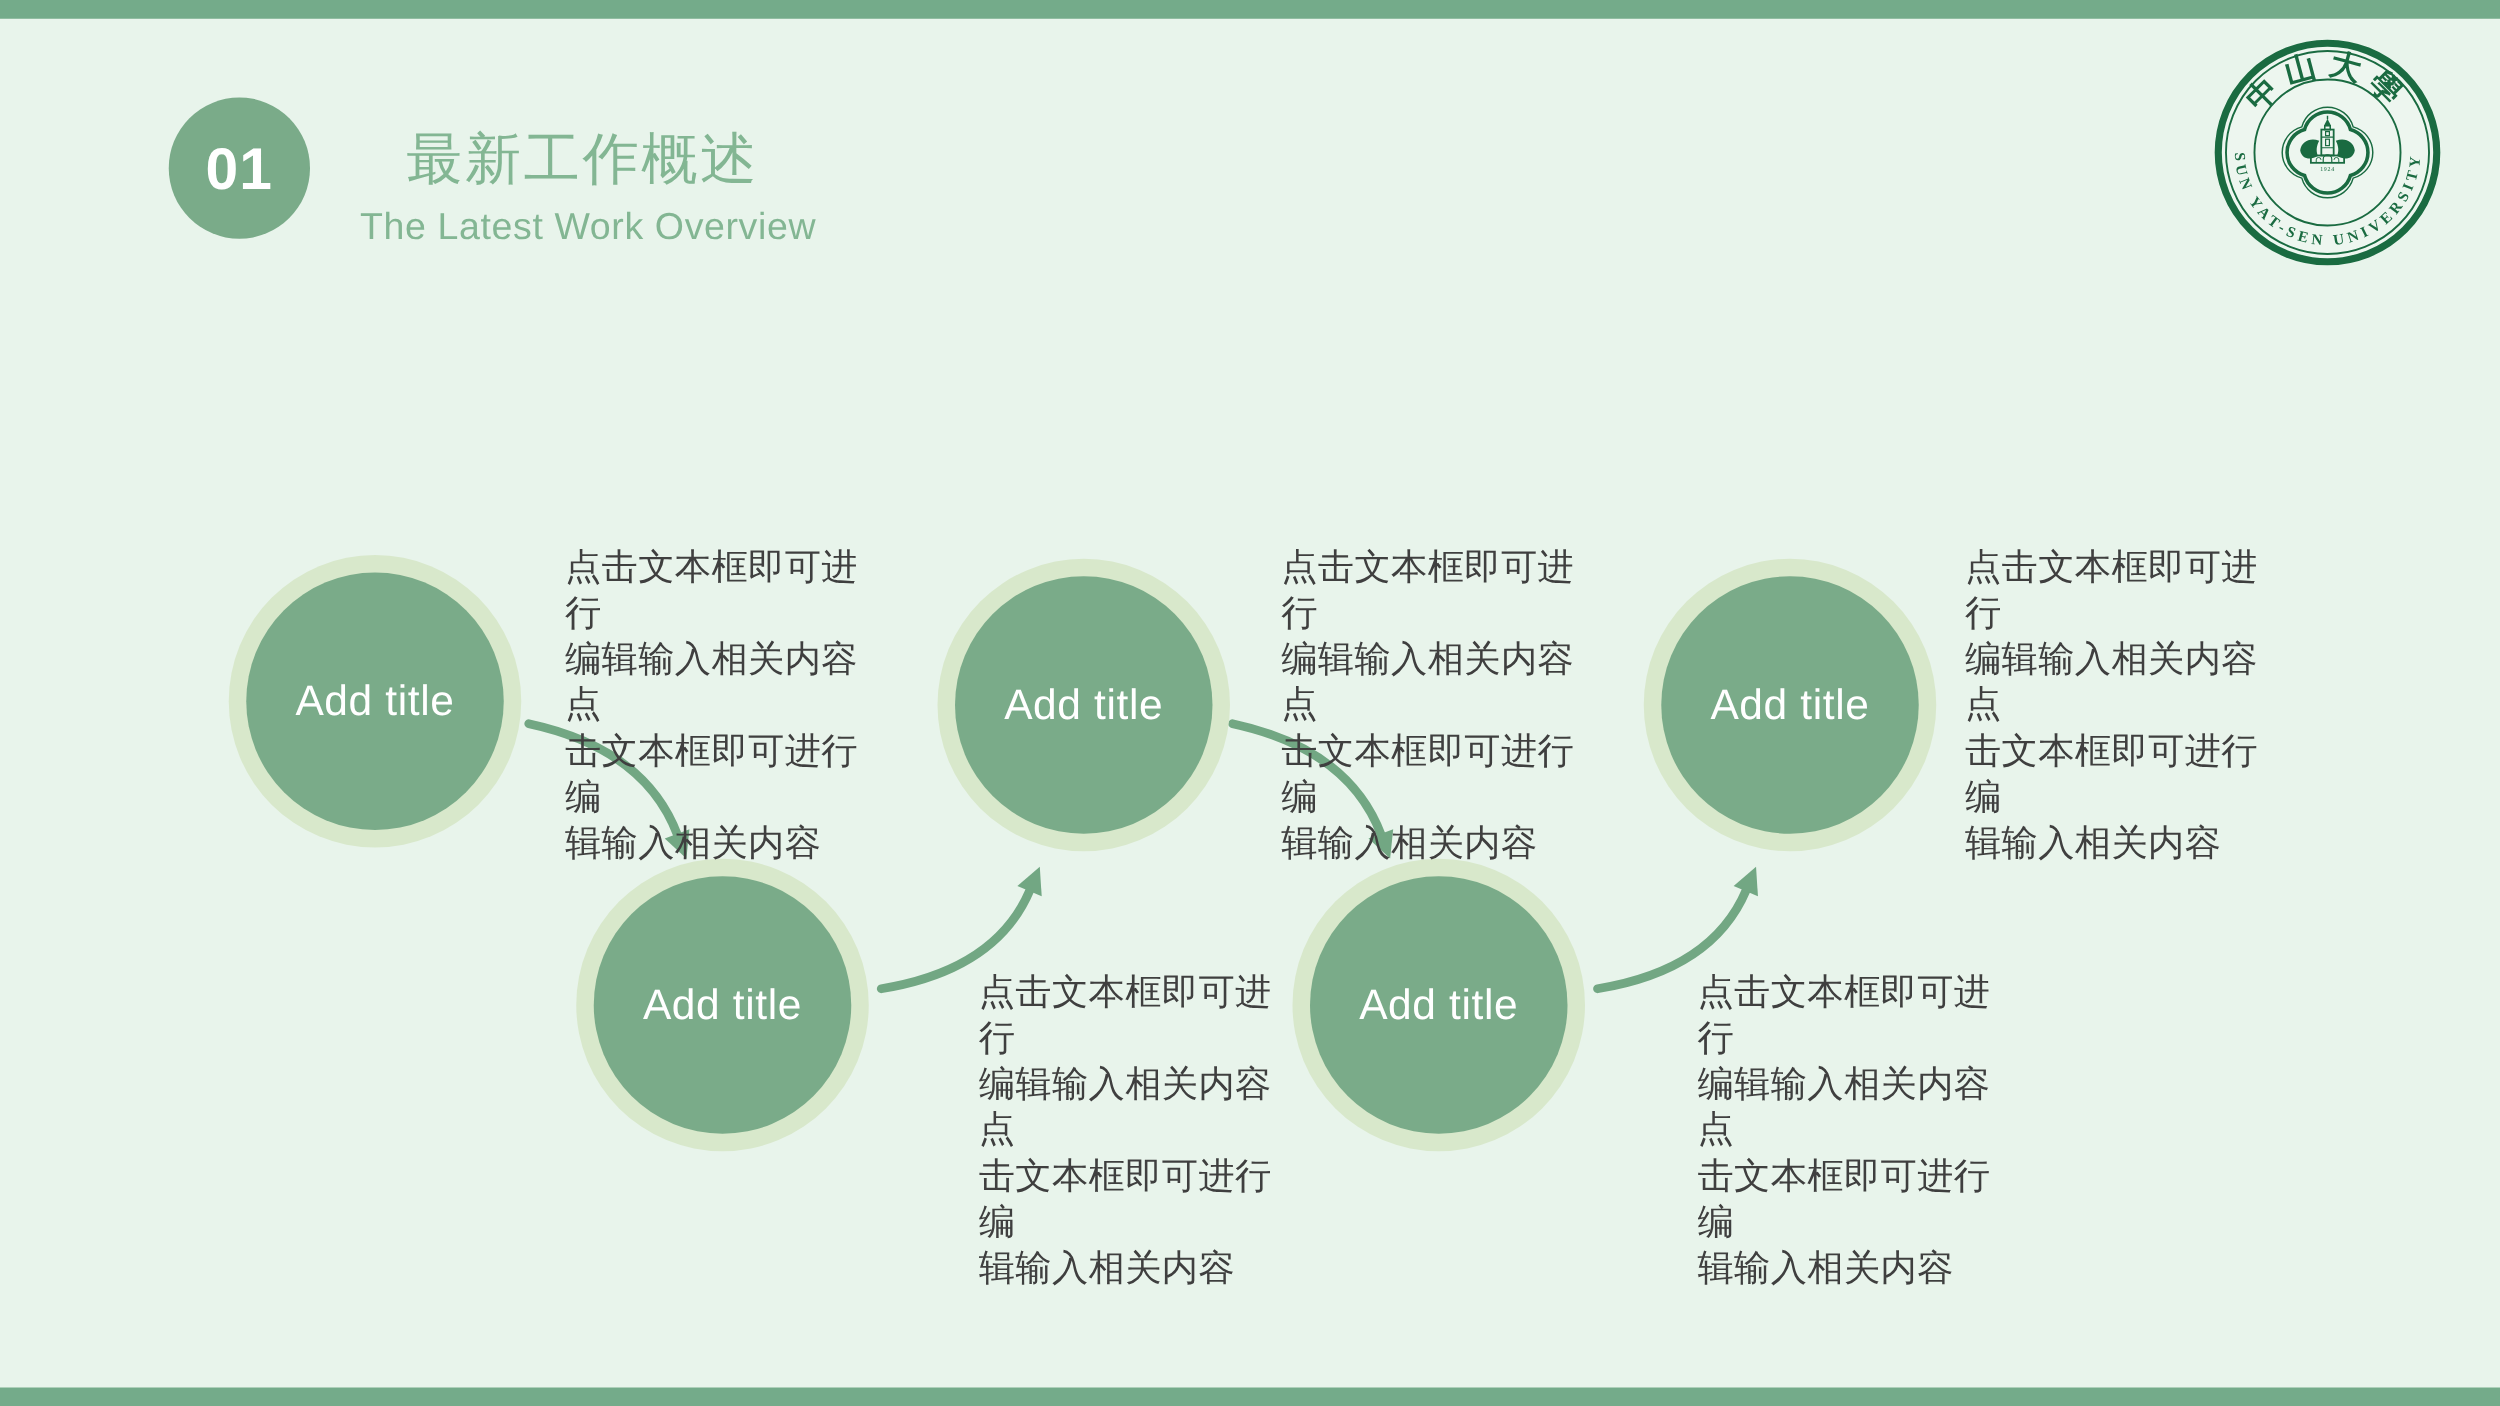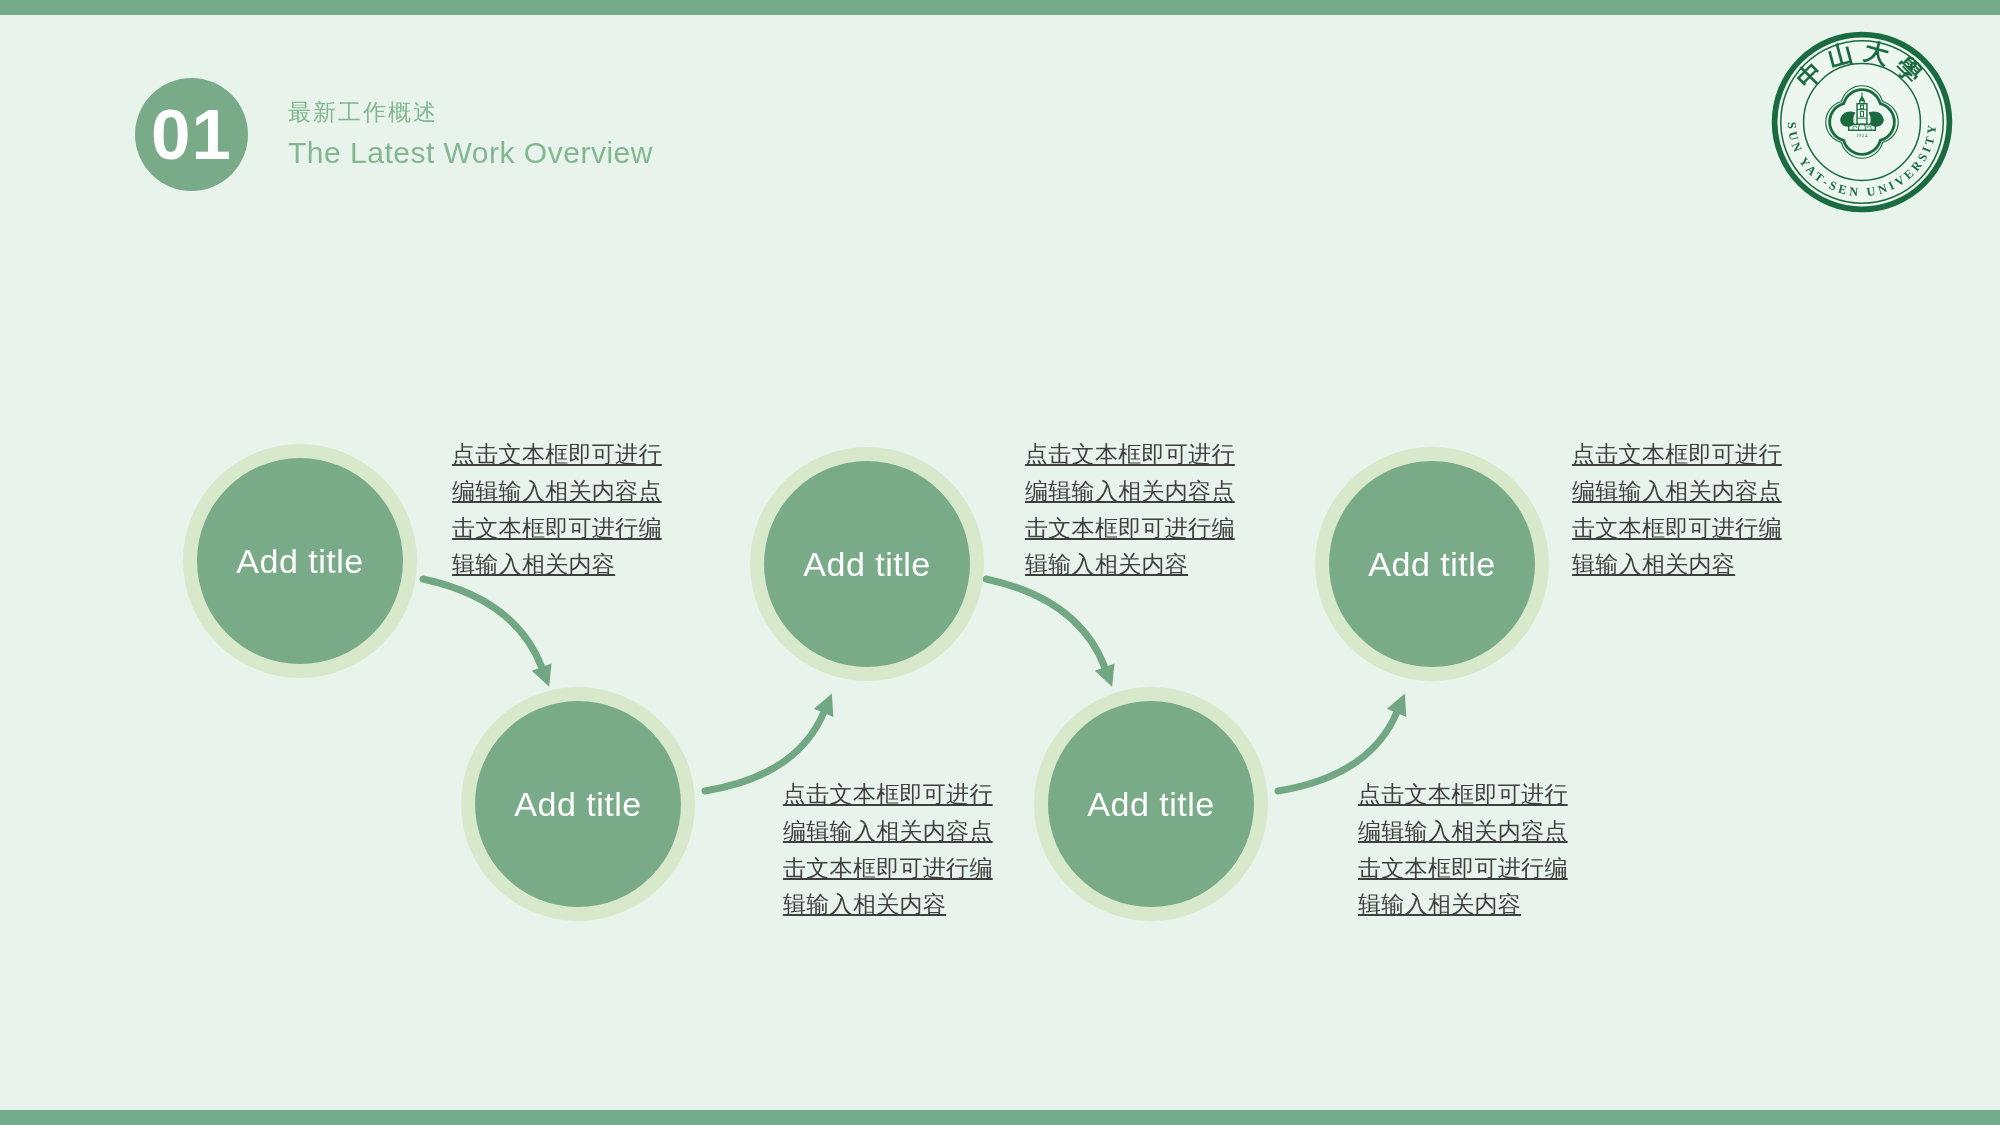--- a/index.html
+++ b/index.html
@@ -10,23 +10,23 @@
   }
   .accent-bar{position:absolute;left:0;width:2000px;height:15px;background:var(--bar,#74ab8a);}
   .accent-bar.top{top:0;}
   .accent-bar.bottom{bottom:0;}
 
   
   .badge{
     position:absolute;left:135px;top:78px;width:113px;height:113px;border-radius:50%;
     background:var(--circle-fill,#7aab89);display:flex;align-items:center;justify-content:center;
   }
-  .badge span{color:#fff;font-size:71px;font-weight:bold;letter-spacing:1px;}
+  .badge span{color:#fff;font-size:47px;font-weight:bold;letter-spacing:1px;}
   .titles{position:absolute;left:288px;top:97px;}
-  .title{font-size:23px;letter-spacing:2px;color:var(--header-text,#83b693);}
+  .title{font-size:45px;letter-spacing:2px;color:var(--header-text,#83b693);margin-left:37px;}
   .subtitle{font-size:30px;margin-top:8px;letter-spacing:.5px;color:var(--header-text,#83b693);}
 
   
   .logo{position:absolute;left:1767px;top:27px;width:190px;height:190px;}
   .lg-s{fill:none;stroke:var(--logo-green,#1a6b41);}
   .lg-f{fill:var(--logo-green,#1a6b41);stroke:none;}
   .seal-bg{fill:#edf6ef;stroke:var(--logo-green,#1a6b41);stroke-width:6;}
   .seal-cjk{font-family:"Liberation Serif","DejaVu Serif",serif;font-weight:bold;font-size:26px;
     letter-spacing:8px;fill:var(--logo-green,#1a6b41);}
   .seal-latin{font-family:"Liberation Serif","DejaVu Serif",serif;font-weight:bold;font-size:12.8px;
@@ -39,22 +39,22 @@
   .node-inner{position:absolute;inset:14px;border-radius:50%;background:var(--circle-fill,#7aab89);
     display:flex;align-items:center;justify-content:center;}
   .node-label{color:#fff;font-size:34px;letter-spacing:.5px;}
   .n1{left:183px;top:444px;}
   .n2{left:461px;top:687px;}
   .n3{left:750px;top:447px;}
   .n4{left:1034px;top:687px;}
   .n5{left:1315px;top:447px;}
 
   
-  .tblock{position:absolute;width:242px;font-size:23px;line-height:36.8px;letter-spacing:.3px;
-    color:var(--body-text,#3f3f3f);text-decoration:underline;}
+  .tblock{position:absolute;width:242px;font-size:29px;line-height:36.8px;letter-spacing:.3px;
+    color:var(--body-text,#3f3f3f);}
   .t1{left:452px;top:436px;}
   .t2{left:783px;top:776px;}
   .t3{left:1025px;top:436px;}
   .t4{left:1358px;top:776px;}
   .t5{left:1572px;top:436px;}
 
   
   .arrows{position:absolute;left:0;top:0;}
   .arrow{fill:none;stroke:var(--arrow,#72a783);stroke-width:7;stroke-linecap:round;}
   .arrowhead{fill:var(--arrow,#72a783);}

